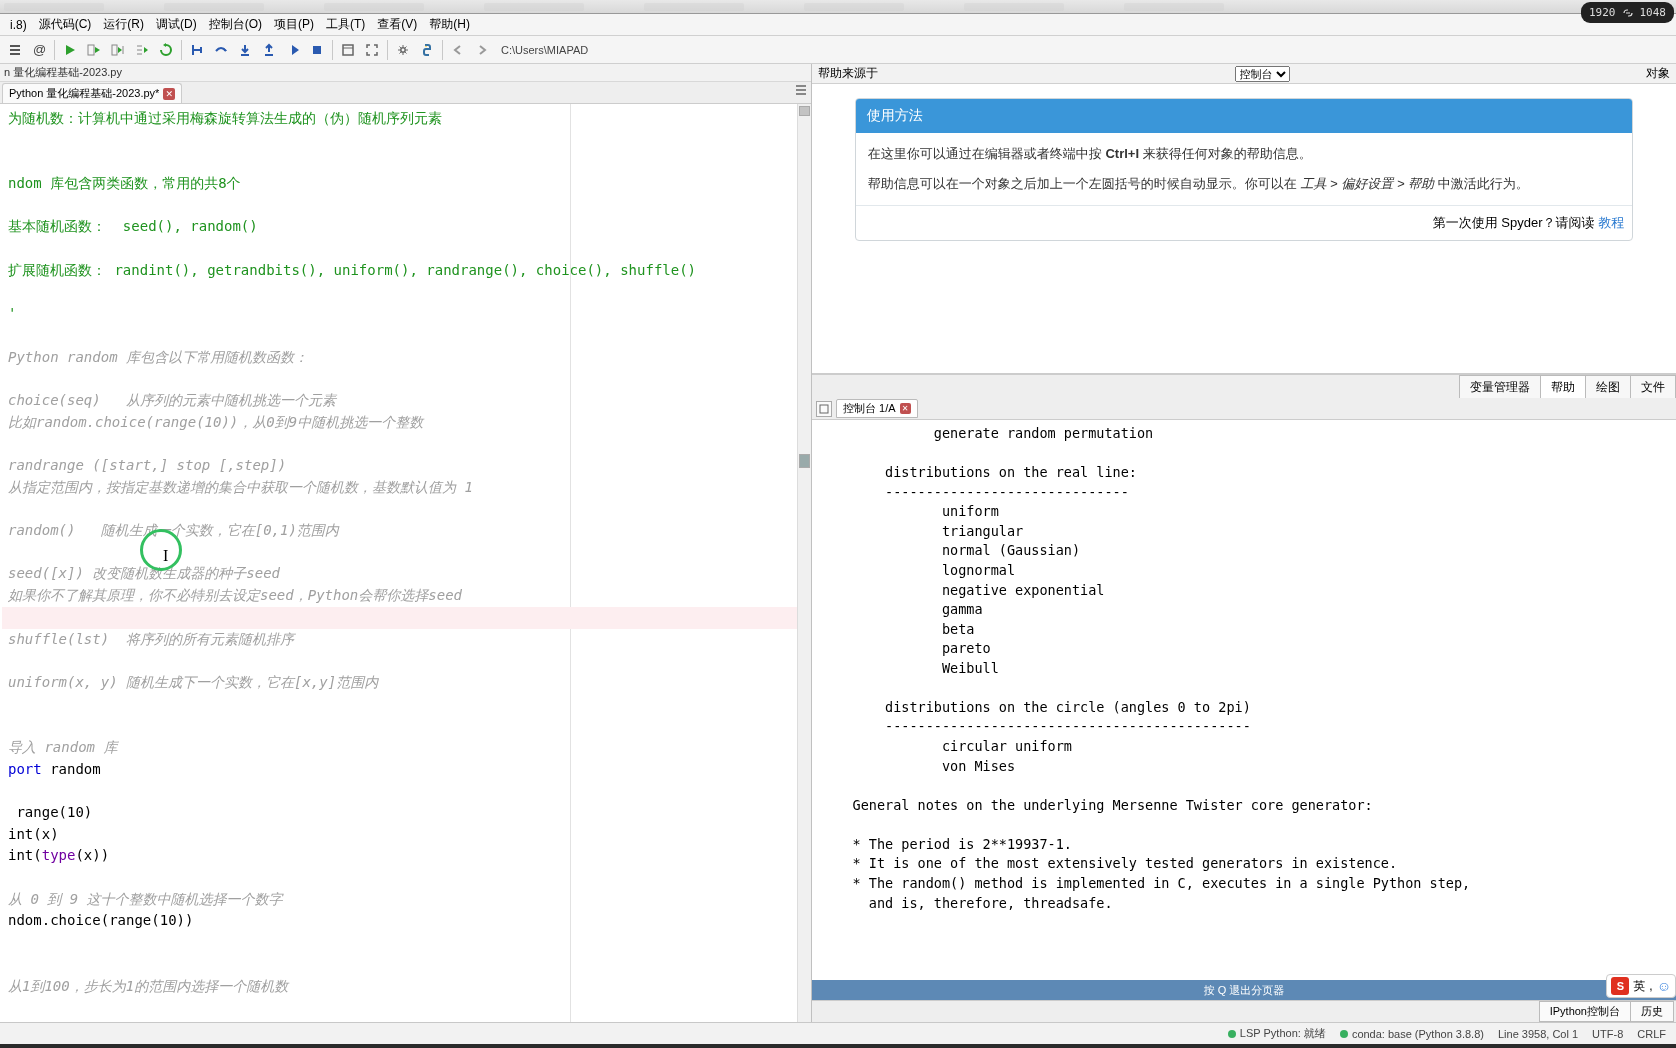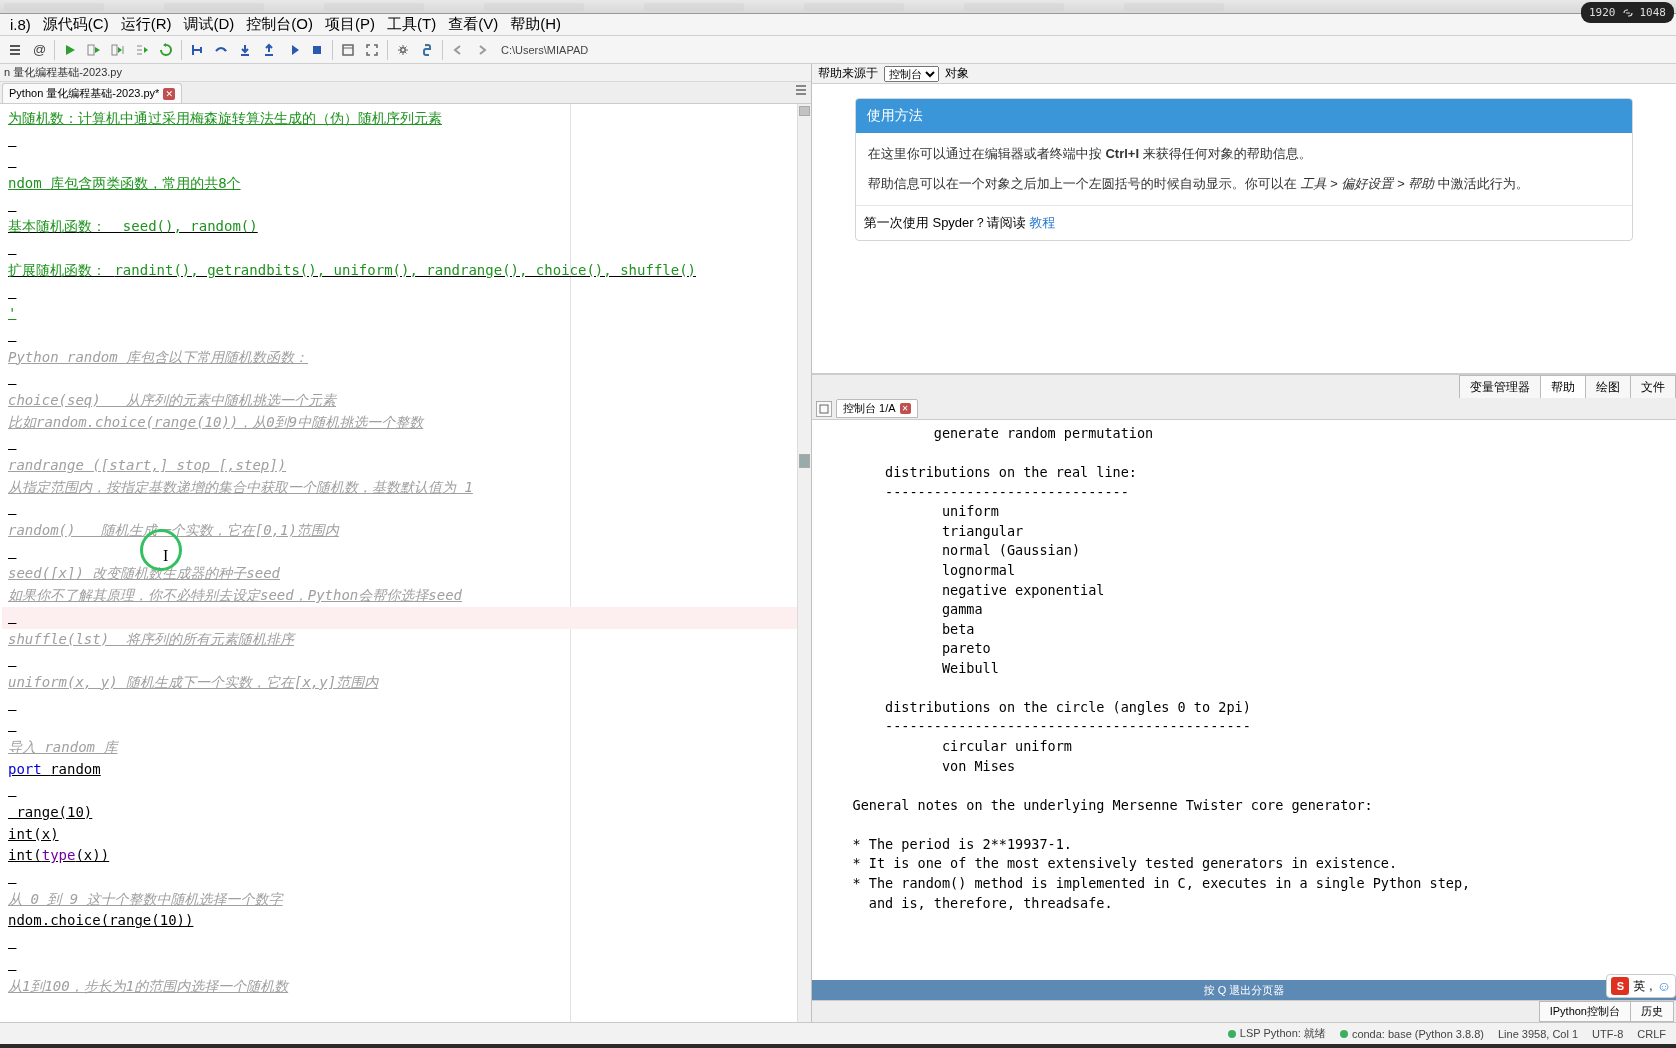--- a/index.html
+++ b/index.html
@@ -4,21 +4,21 @@
 <style>
 * { margin: 0; padding: 0; box-sizing: border-box; }
 body { font-family: "Microsoft YaHei", "SimSun", sans-serif; font-size: 12px; background: #f0f0f0; overflow: hidden; width: 1676px; height: 1048px; position: relative; }
 
 
 .titlebar { height: 14px; background: linear-gradient(#e8e8e8, #d8d8d8); border-bottom: 1px solid #999; display: flex; align-items: center; padding: 0 4px; font-size: 9px; color: #666; }
 .titlebar-dots { display: flex; gap: 60px; opacity: 0.3; }
 .blur-tab { width: 100px; height: 8px; background: #ccc; border-radius: 2px; }
 
 
-.menubar { height: 22px; background: #f5f5f5; display: flex; align-items: center; padding: 0 4px; font-size: 15px; border-bottom: 1px solid #d0d0d0; }
+.menubar { height: 22px; background: #f5f5f5; display: flex; align-items: center; padding: 0 4px; font-size: 12px; border-bottom: 1px solid #d0d0d0; }
 .menubar span { padding: 2px 6px; cursor: pointer; }
 
 
 .toolbar { height: 28px; background: #f5f5f5; display: flex; align-items: center; padding: 2px 4px; border-bottom: 1px solid #cfcfcf; gap: 2px; }
 .tbtn { width: 22px; height: 22px; display: inline-flex; align-items: center; justify-content: center; border: 1px solid transparent; border-radius: 2px; cursor: pointer; }
 .tsep { width: 1px; height: 20px; background: #c8c8c8; margin: 0 2px; }
 .path-box { flex: none; margin-left: 6px; font-size: 11px; color: #444; }
 
 
 .main { display: flex; height: calc(100% - 64px - 26px); }
@@ -28,42 +28,42 @@
 
 .ed-path { height: 18px; background: #f2f2f2; border-bottom: 1px solid #d8d8d8; font-size: 11px; padding: 1px 4px; color: #333; display: flex; align-items: center; }
 .ed-tabs { height: 22px; background: #eee; border-bottom: 1px solid #ccc; display: flex; align-items: flex-end; padding: 0 2px; position: relative; }
 .ed-tab { background: #fafafa; border: 1px solid #ccc; border-bottom: none; padding: 2px 6px; font-size: 11px; display: flex; align-items: center; gap: 4px; border-radius: 3px 3px 0 0; }
 .ed-tab .x { width: 12px; height: 12px; background: #c05050; color: #fff; border-radius: 2px; font-size: 9px; display: inline-flex; align-items: center; justify-content: center; cursor: pointer; }
 .hamburger { position: absolute; right: 4px; top: 2px; cursor: pointer; }
 
 
 .editor { flex: 1; background: #fff; position: relative; overflow: hidden; font-family: "Consolas", monospace; font-size: 14px; line-height: 1.55; }
 .editor-inner { position: absolute; left: 0; top: 0; width: 100%; padding: 4px 0 4px 2px; }
-.code-line { white-space: pre; padding: 0 6px; text-decoration: underline; }
+.code-line { white-space: pre; padding: 0 6px; }
 .col-guide { position: absolute; top: 0; bottom: 0; left: 570px; width: 0; border-left: 1px solid #e2e2e2; }
 .c-green { color: #1f931f; }
 .c-gray { color: #a0a0a0; font-style: italic; }
 .c-blue { color: #0000d6; }
 .c-purple { color: #7000a0; }
 .c-black { color: #000; }
 .line-hl { background: #fdeef0; display: block; width: 100%; }
 .cursor-ring { position: absolute; width: 42px; height: 42px; border: 3px solid #33c060; border-radius: 50%; left: 140px; top: 425px; pointer-events: none; }
 .caret-mark { position: absolute; left: 163px; top: 440px; font-family: serif; font-size: 16px; color: #000; pointer-events:none; }
 .scroll-r { position: absolute; right: 0; top: 0; bottom: 0; width: 14px; background: #f0f0f0; border-left: 1px solid #dcdcdc; }
 .scroll-r .thumb { position: absolute; left: 1px; right: 1px; background: #c3c3c3; border: 1px solid #aaa; }
 
 
-.help-hdr { height: 20px; background: #f2f2f2; border-bottom: 1px solid #d0d0d0; display: flex; align-items: center; padding: 0 6px; font-size: 12px; gap: 6px; }
+.help-hdr { height: 20px; background: #f2f2f2; border-bottom: 1px solid #d0d0d0; display: flex; align-items: center; padding: 0 6px; font-size: 12px; gap: 6px; justify-content: space-between; }
 .help-hdr select { font-size: 11px; height: 16px; }
 .help-body { flex: 0 0 auto; height: 290px; background: #fff; position: relative; padding: 14px 18px; border-bottom: 1px solid #ccc; overflow: hidden; }
 .help-card { border: 1px solid #d0d6da; border-radius: 4px; margin: 0 auto; width: 94%; }
 .help-card .card-h { background: #3a96d9; color: #fff; padding: 8px 11px; font-size: 14px; border-radius: 3px 3px 0 0; }
 .help-card .card-b { padding: 10px 12px; font-size: 13px; color: #333; line-height: 1.7; }
 .help-card .card-b .hint-line2 { margin-top: 8px; }
-.help-card .card-f { border-top: 1px solid #e2e8ec; padding: 8px; text-align: left; font-size: 13px; }
+.help-card .card-f { border-top: 1px solid #e2e8ec; padding: 8px; text-align: right; font-size: 13px; }
 .help-card a { color: #2a7ad0; text-decoration: none; }
 
 
 .right-tabs { height: 24px; background: #eee; border-top: 1px solid #ccc; display: flex; justify-content: flex-end; align-items: center; }
 .right-tabs .rtab { padding: 3px 10px; border: 1px solid #bbb; border-bottom: none; background: #f7f7f7; margin-left: -1px; font-size: 12px; cursor: pointer; }
 .right-tabs .rtab.active { background: #fff; }
 
 
 .console-hdr { height: 22px; background: #eee; border-bottom: 1px solid #ccc; display: flex; align-items: center; padding: 0 4px; gap: 4px; }
 .console-tab { background: #fff; border: 1px solid #bbb; padding: 1px 6px; font-size: 11px; display: flex; align-items: center; gap: 4px; border-radius: 2px 2px 0 0; }

